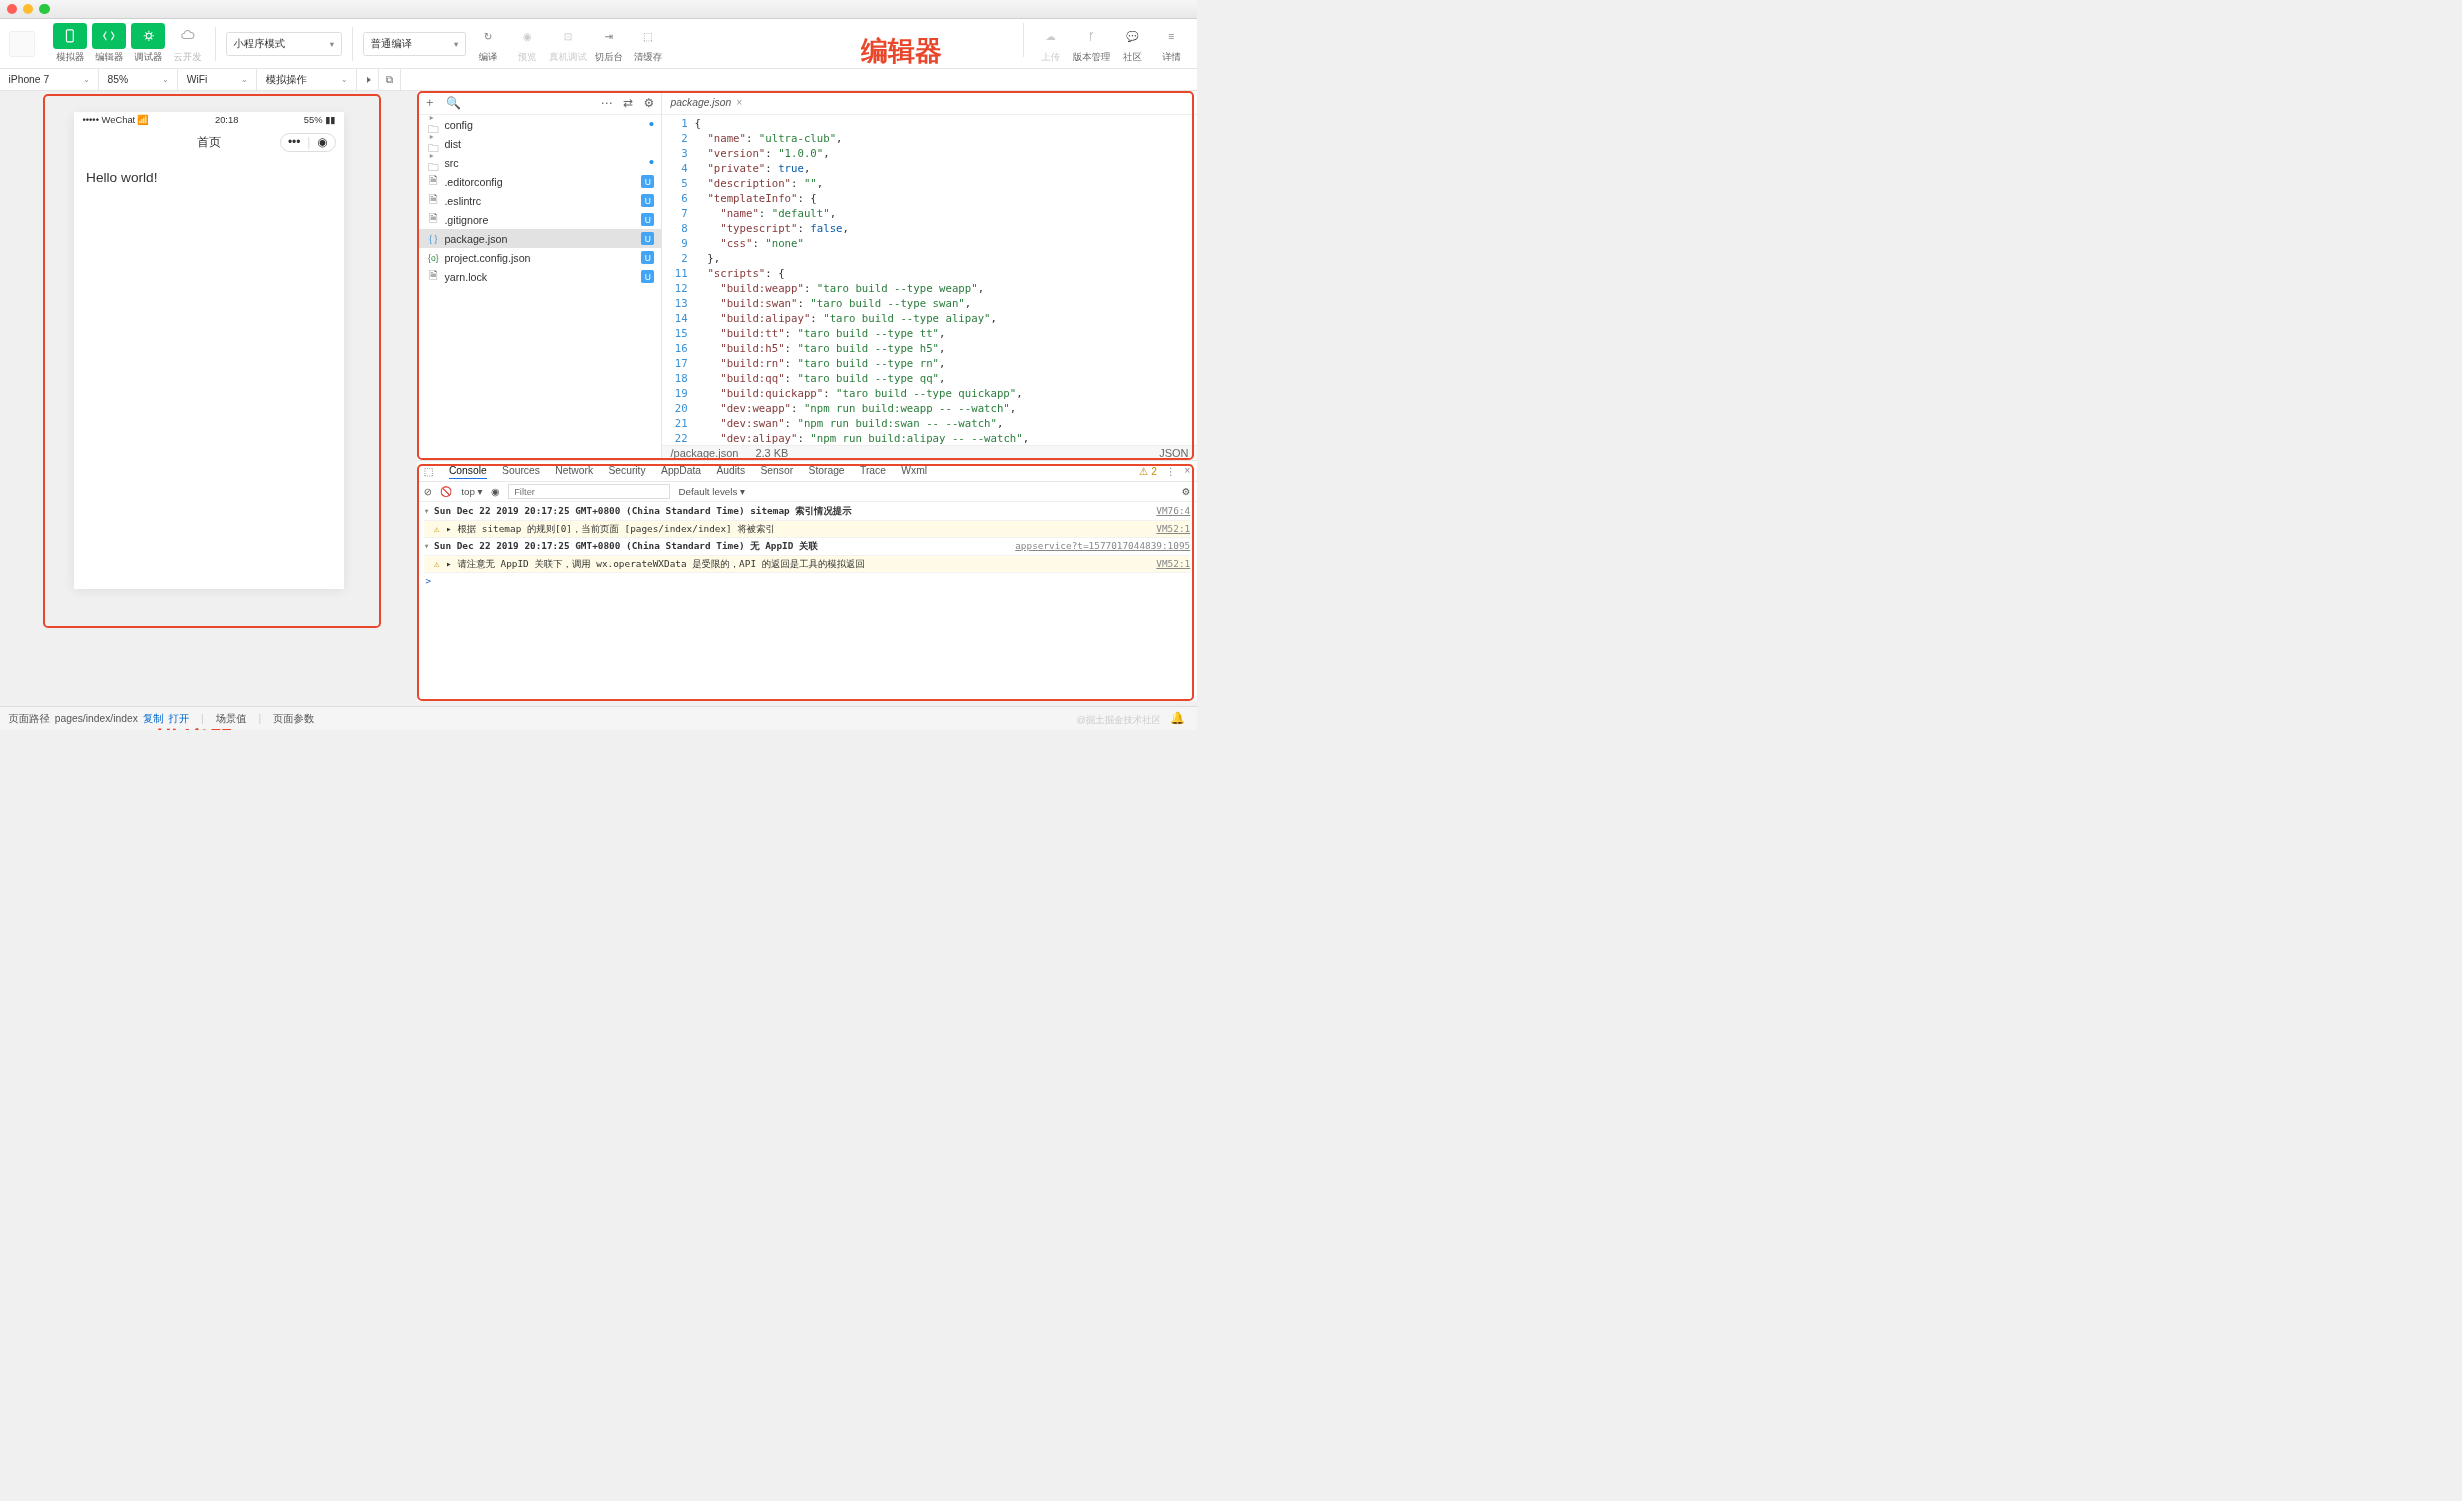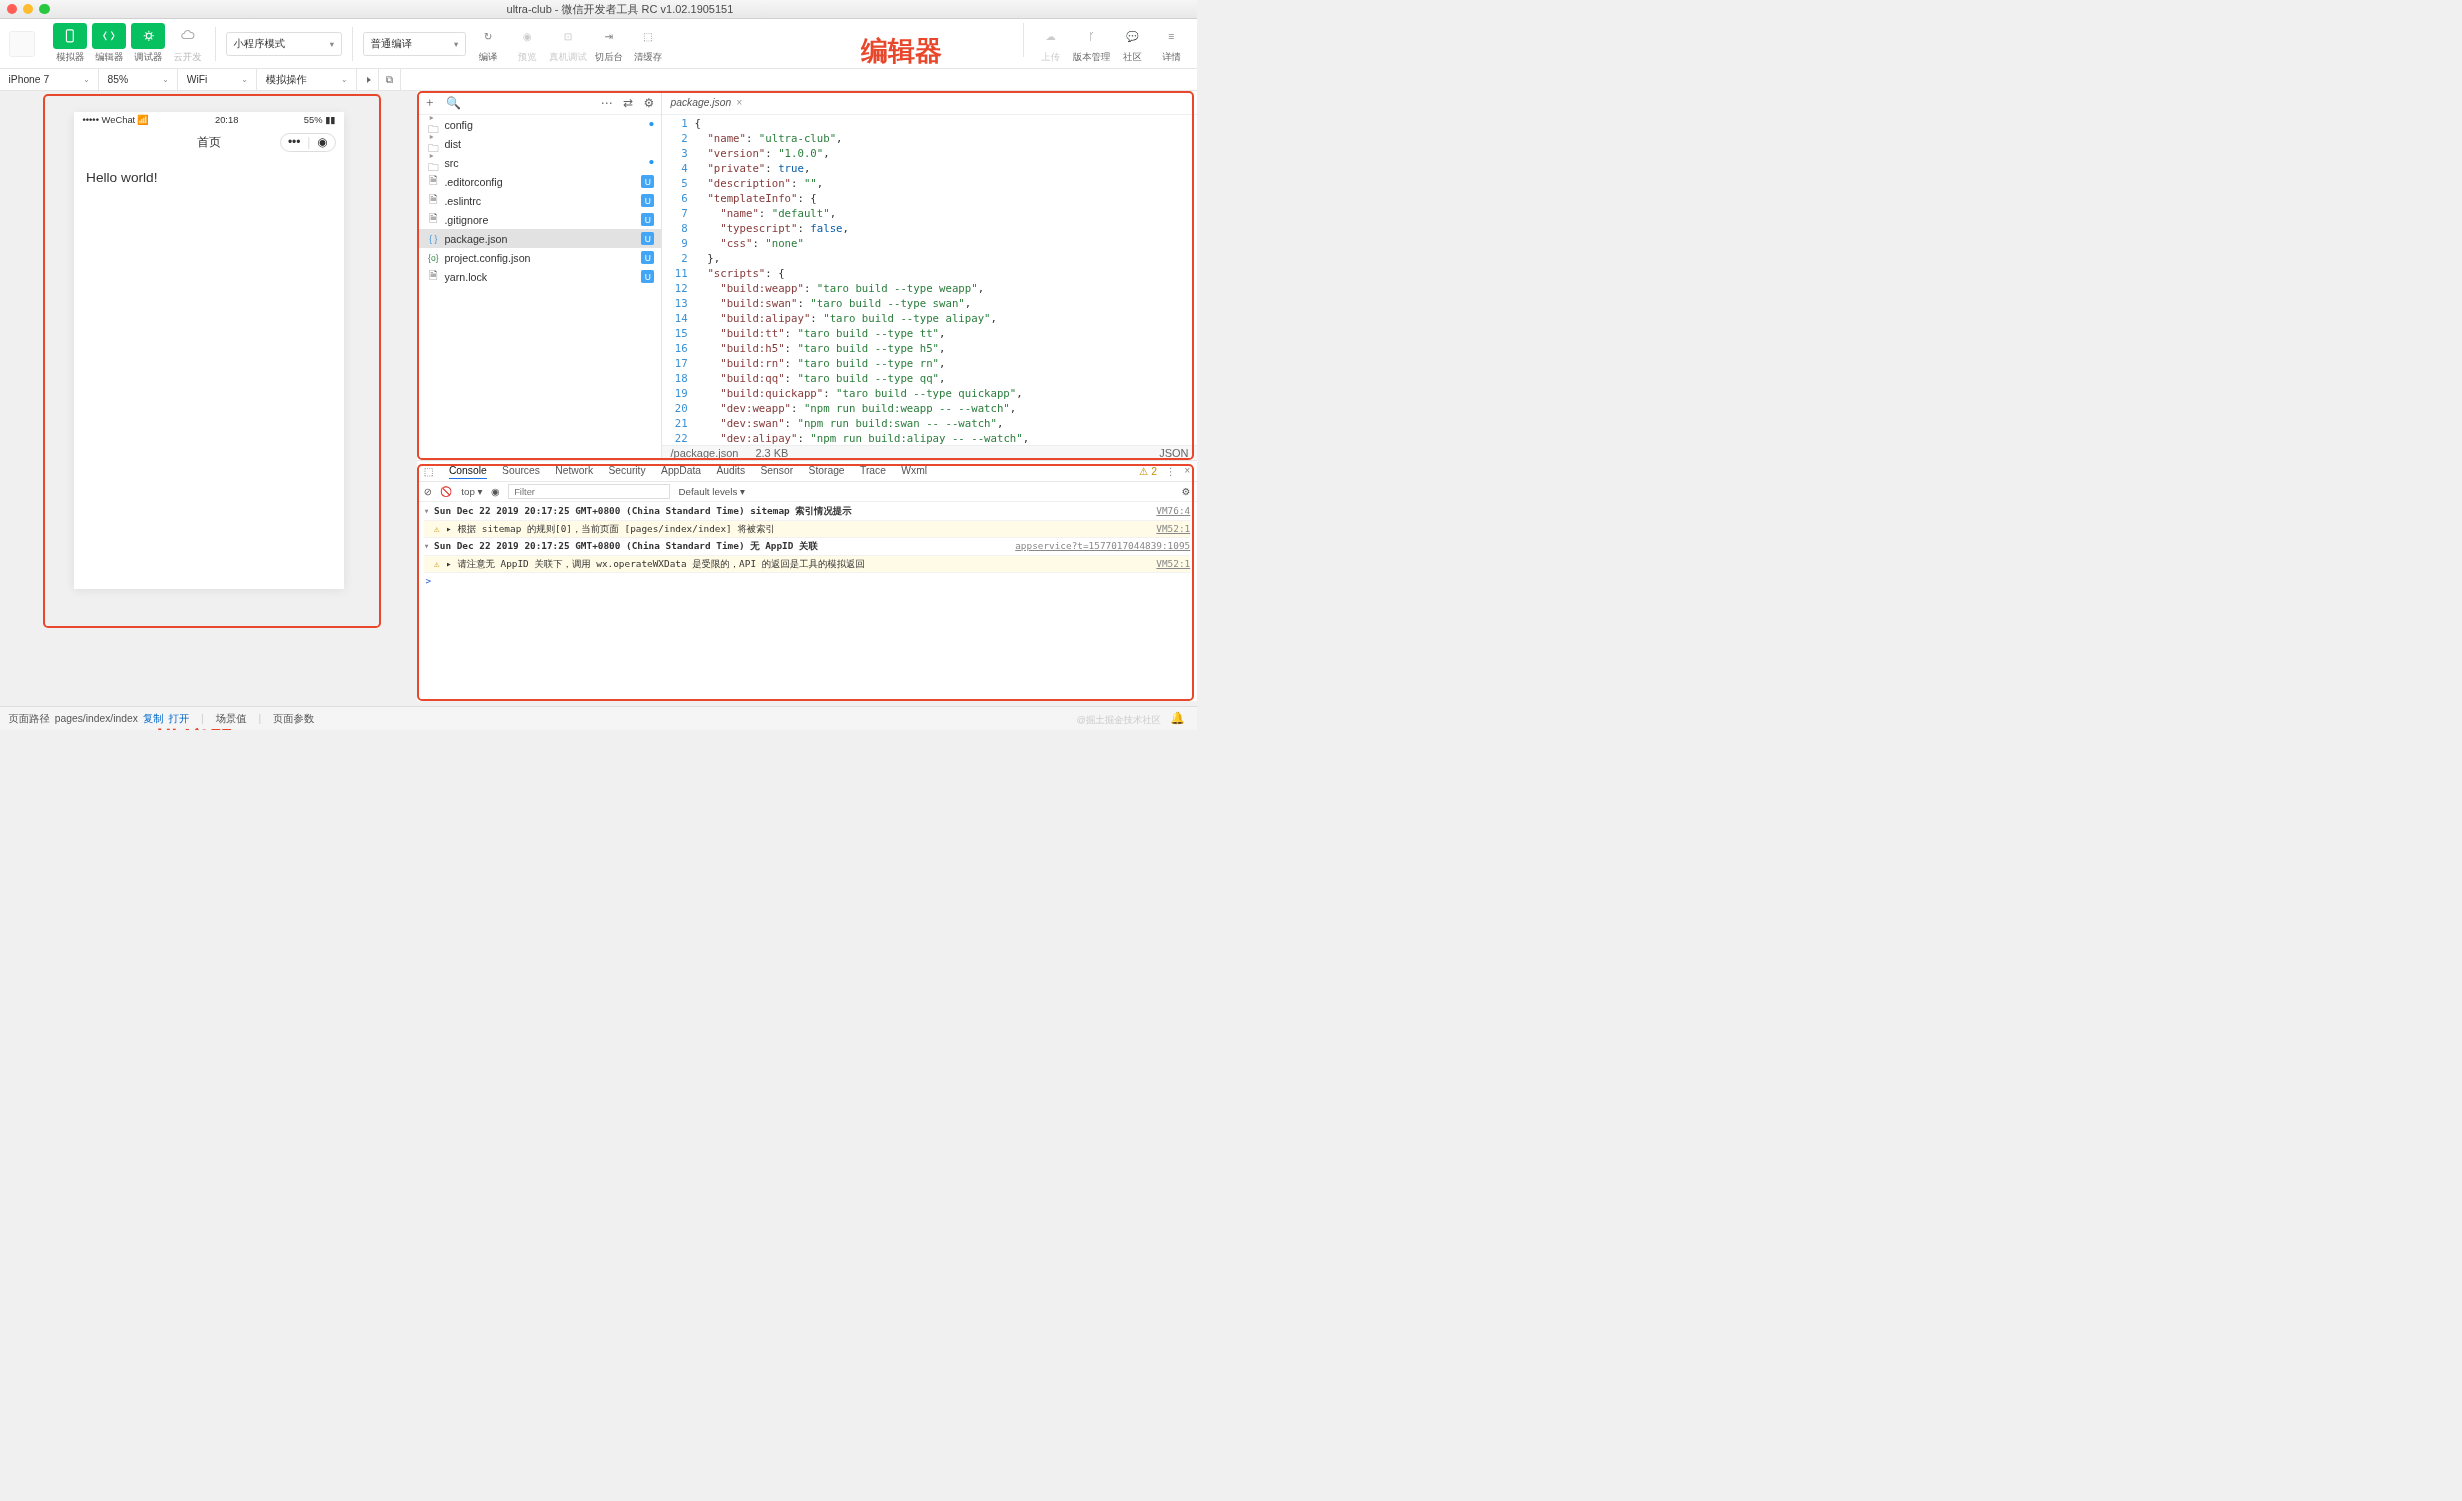--- a/index.html
+++ b/index.html
@@ -108,21 +108,20 @@
 </style>
 </head>
 <body>
 
 <div class="titlebar">
   <div class="traffic">
     <span class="t-close"></span>
     <span class="t-min"></span>
     <span class="t-max"></span>
   </div>
-  <div class="title">ultra-club - 微信开发者工具 RC v1.02.1905151</div>
 </div>
 
 <div class="toolbar">
   <div style="width:26px;height:26px;background:#fafafa;border:0.9px solid #eee;border-radius:2.6px;"></div>
   <div style="width:8.5px"></div>
   <div class="tb-group">
       <div class="tb-btn green">
         <svg width="13.7" height="13.7" viewBox="0 0 16 16">
           <rect x="4" y="1" width="8" height="14" rx="1.5" fill="none" stroke="white" stroke-width="1.3"></rect>
         </svg>

